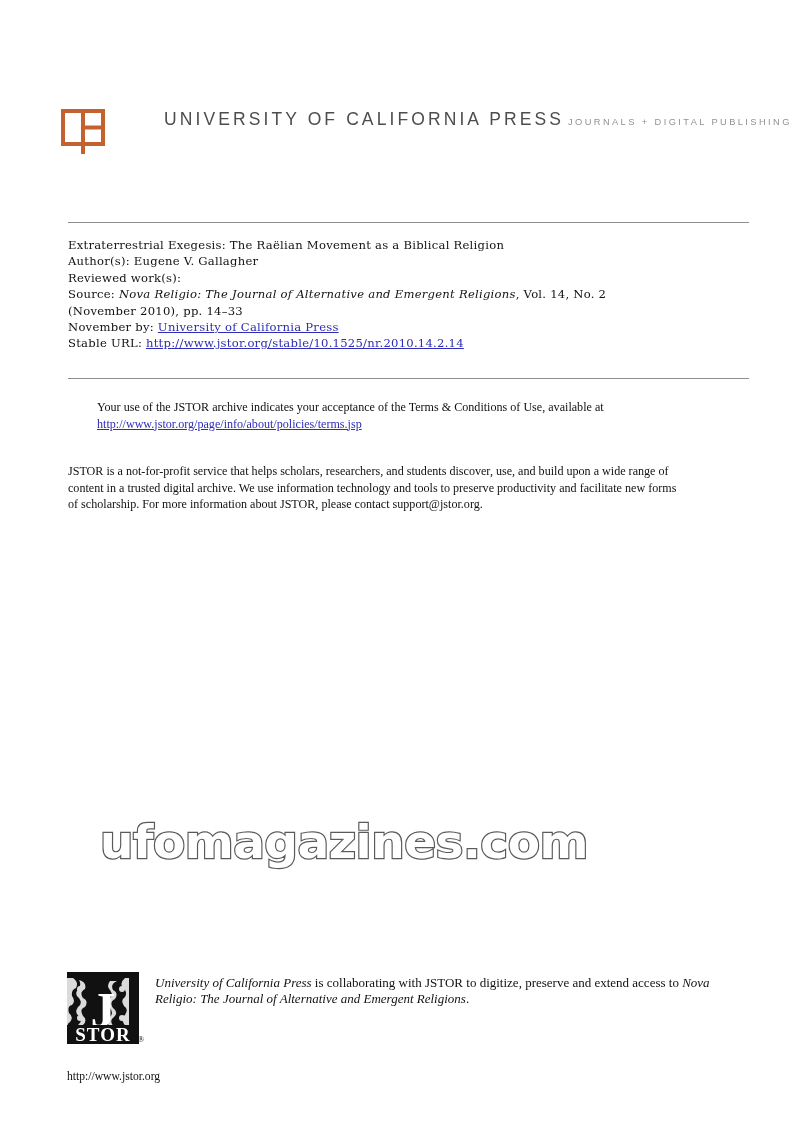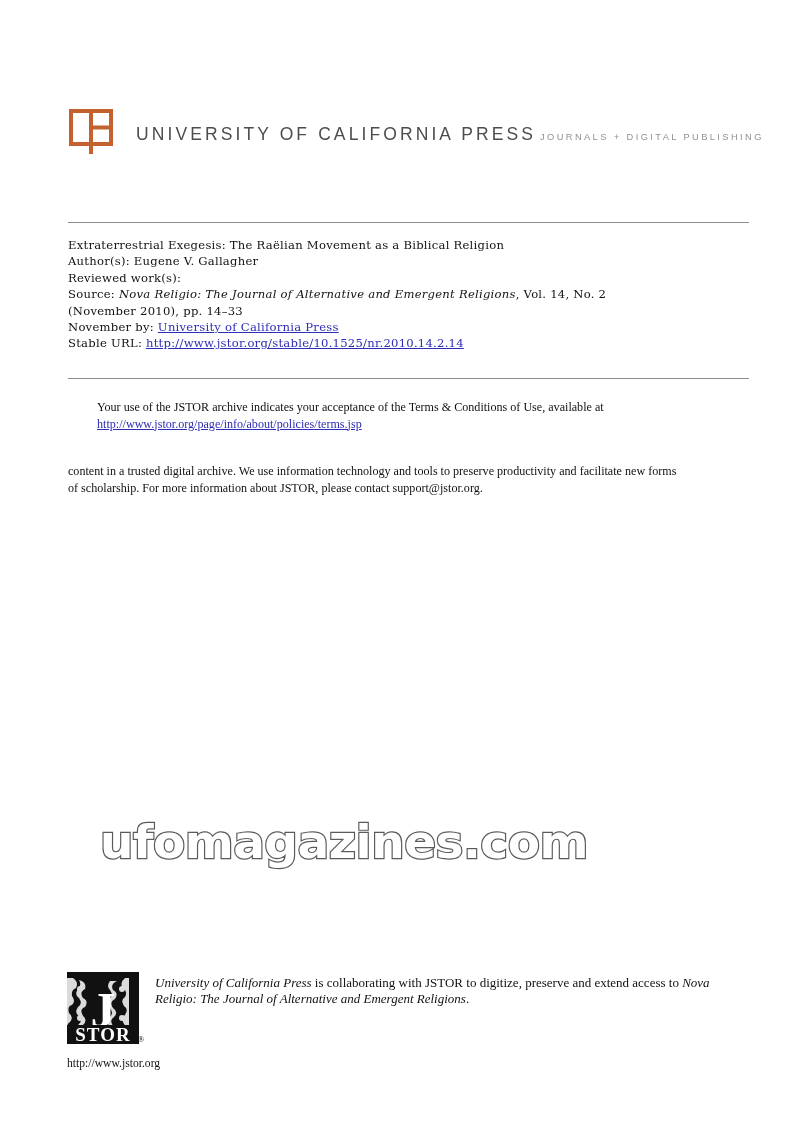--- a/index.html
+++ b/index.html
@@ -17,24 +17,25 @@
   }
 
   .page {
     position: absolute;
     inset: 0;
   }
 
   
   .ucp-logo {
     position: absolute;
-    left: 68px;
+    left: 60px;
     top: 108px;
     display: flex;
-    align-items: center;
+    align-items: flex-start;
+    gap: 36px;
   }
   .ucp-mark {
     width: 46px;
     height: 52px;
     flex: none;
     margin-right: 22px;
   }
   .ucp-words {
     display: block;
     padding-top: 2px;
@@ -145,21 +146,21 @@
   }
   .jstor-mark {
     display: block;
     width: 78px;
     height: 78px;
   }
   .jstor-url {
     font-family: "Liberation Serif", "DejaVu Serif", serif;
     font-size: 11.6px;
     color: #111111;
-    margin-top: 7px;
+    margin-top: 20px;
     white-space: nowrap;
     line-height: 1.2;
   }
   .footer-text {
     position: absolute;
     left: 155px;
     top: 975px;
     width: 595px;
     font-family: "Liberation Serif", "DejaVu Serif", serif;
     font-size: 13px;
@@ -200,20 +201,21 @@
   </div>
 
   <div class="rule rule-mid"></div>
 
   <div class="terms">
     <div class="tline">Your use of the JSTOR archive indicates your acceptance of the Terms &amp; Conditions of Use, available at</div>
     <div class="tline"><a class="lnk" href="#">http://www.jstor.org/page/info/about/policies/terms.jsp</a></div>
   </div>
 
   <div class="about">
+    <div class="tline">JSTOR is a not-for-profit service that helps scholars, researchers, and students discover, use, and build upon a wide range of</div>
     <div class="tline">content in a trusted digital archive. We use information technology and tools to preserve productivity and facilitate new forms</div>
     <div class="tline">of scholarship. For more information about JSTOR, please contact support@jstor.org.</div>
   </div>
 
   <div class="watermark">
     <span class="watermark-text">ufomagazines.com</span>
   </div>
 
   <div class="footer-logo">
     <svg class="jstor-mark" viewBox="0 0 78 78" aria-hidden="true">

